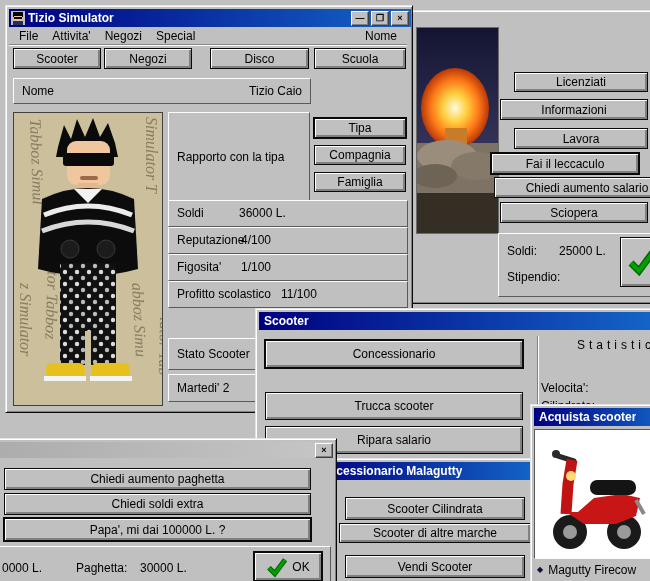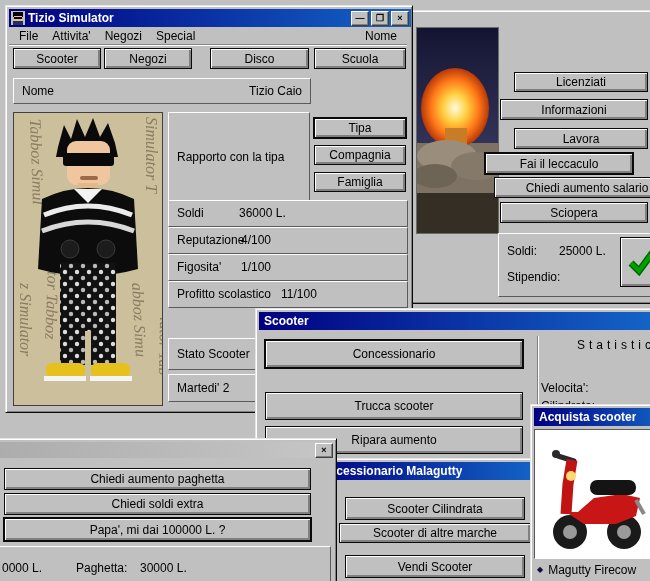--- a/index.html
+++ b/index.html
@@ -81,21 +81,21 @@
         <ellipse cx="38" cy="80" rx="34" ry="40" fill="url(#fb)"></ellipse>
         <rect x="28" y="100" width="22" height="32" fill="#c97c28"></rect>
         <ellipse cx="30" cy="128" rx="30" ry="16" fill="#9a8d7c"></ellipse>
         <ellipse cx="60" cy="138" rx="26" ry="14" fill="#857a6a"></ellipse>
         <ellipse cx="18" cy="148" rx="22" ry="12" fill="#6e6456"></ellipse>
       </svg>
     </div>
     <button class="btn" style="left:105px;top:61px;width:134px;height:20px">Licenziati</button>
     <button class="btn" style="left:91px;top:88px;width:148px;height:21px">Informazioni</button>
     <button class="btn" style="left:105px;top:117px;width:134px;height:21px">Lavora</button>
-    <button class="btn default" style="left:76px;top:142px;width:148px;height:21px">Fai il leccaculo</button>
+    <button class="btn default" style="left:82px;top:142px;width:148px;height:21px">Fai il leccaculo</button>
     <button class="btn" style="left:85px;top:166px;width:186px;height:21px">Chiedi aumento salario</button>
     <button class="btn" style="left:91px;top:191px;width:148px;height:21px">Sciopera</button>
     <div class="panel" style="left:89px;top:222px;width:178px;height:62px">
       <span class="lbl" style="left:8px;top:10px">Soldi:</span>
       <span class="lbl" style="left:60px;top:10px">25000 L.</span>
       <span class="lbl" style="left:8px;top:36px">Stipendio:</span>
     </div>
     <button class="btn" style="left:211px;top:226px;width:44px;height:50px">
       <svg width="30" height="30" viewBox="0 0 30 30">
         <path d="M4 16 L12 24 L26 5" fill="none" stroke="#006600" stroke-width="7"></path>
@@ -211,21 +211,21 @@
       <span class="lbl" style="left:8px;top:6px">Martedi' 2</span>
     </div>
   </div>
 
   <div class="win" style="left:255px;top:308px;width:400px;height:280px;z-index:3">
     <div class="titlebar" style="left:3px;top:3px;width:392px;height:18px">
       <span class="title-text" style="padding-left:3px">Scooter</span>
     </div>
     <button class="btn default" style="left:9px;top:31px;width:258px;height:28px">Concessionario</button>
     <button class="btn" style="left:9px;top:83px;width:258px;height:28px">Trucca scooter</button>
-    <button class="btn" style="left:9px;top:117px;width:258px;height:28px">Ripara aumento</button>
+    <button class="btn" style="left:9px;top:117px;width:258px;height:28px">Ripara salario</button>
     <div class="vdivider" style="left:281px;top:27px;height:135px"></div>
     <span class="lbl stats-header" style="left:321px;top:29px">Statistiche</span>
     <span class="lbl" style="left:285px;top:72px">Velocita':</span>
     <span class="lbl" style="left:285px;top:90px">Cilindrata:</span>
   </div>
 
   <div class="win" style="left:303px;top:458px;width:234px;height:130px;z-index:4">
     <div class="titlebar" style="left:3px;top:3px;width:226px;height:18px">
       <span class="title-text" style="padding-left:4px">Concessionario Malagutty</span>
     </div>
@@ -240,20 +240,27 @@
         <span class="tb-btn">×</span>
       </span>
     </div>
     <button class="btn" style="left:203px;top:29px;width:307px;height:22px">Chiedi aumento paghetta</button>
     <button class="btn" style="left:203px;top:54px;width:307px;height:22px">Chiedi soldi extra</button>
     <button class="btn default" style="left:203px;top:79px;width:307px;height:23px">Papa', mi dai 100000 L. ?</button>
     <div class="panel" style="left:3px;top:107px;width:525px;height:42px">
       <span class="lbl" style="left:197px;top:14px">0000 L.</span>
       <span class="lbl" style="left:271px;top:14px">Paghetta:</span>
       <span class="lbl" style="left:335px;top:14px">30000 L.</span>
+      <button class="btn default" style="left:449px;top:5px;width:68px;height:29px">
+        <svg width="22" height="22" viewBox="0 0 30 30">
+          <path d="M4 16 L12 24 L26 5" fill="none" stroke="#006600" stroke-width="7"></path>
+          <path d="M4 16 L12 24 L26 5" fill="none" stroke="#00a000" stroke-width="4"></path>
+        </svg>
+        <span>OK</span>
+      </button>
     </div>
   </div>
 
   <div class="win" style="left:530px;top:404px;width:140px;height:185px;z-index:6">
     <div class="titlebar" style="left:3px;top:3px;width:132px;height:18px">
       <span class="title-text" style="padding-left:3px">Acquista scooter</span>
     </div>
     <div class="inset-white" style="left:3px;top:24px;width:132px;height:128px">
       <svg width="112" height="120" viewBox="0 0 112 120" style="margin-right:14px">
         <circle cx="32" cy="98" r="17" fill="#1a1a1a"></circle>

